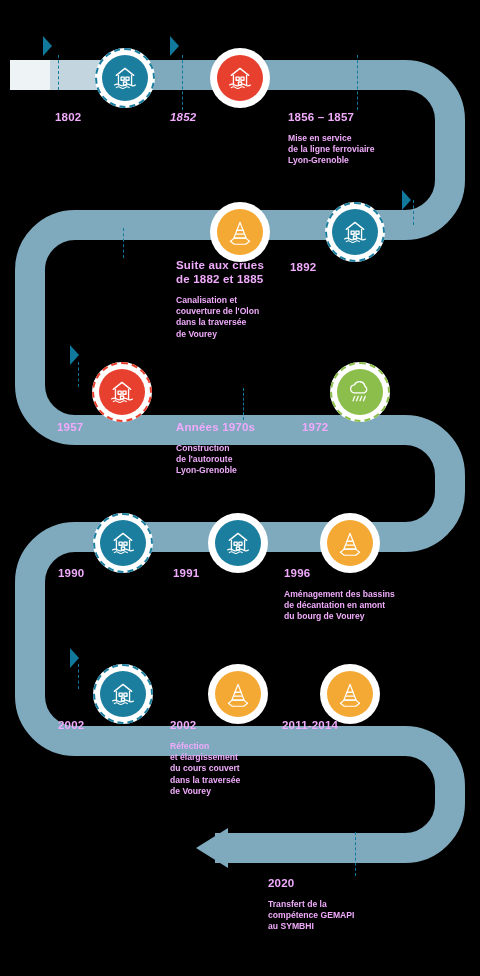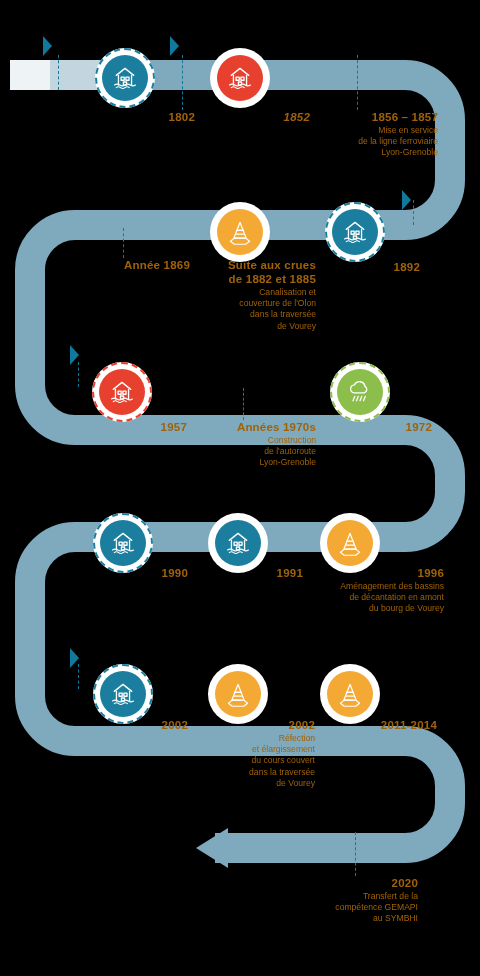--- a/index.html
+++ b/index.html
@@ -17,23 +17,23 @@
 
   
   .node{position:absolute;width:60px;height:60px;}
   .node .ring{position:absolute;inset:0;border-radius:50%;background:#ffffff;}
   .node .dash{position:absolute;inset:0;border-radius:50%;}
   .node .disc{position:absolute;left:7px;top:7px;width:46px;height:46px;
               border-radius:50%;display:flex;align-items:center;justify-content:center;}
   .node .disc svg{display:block;}
 
   
-  .lbl{position:absolute;text-align:right;color:#a16207;}
+  .lbl{position:absolute;text-align:left;color:#f0abfc;}
   .lbl .yr{font-size:11.5px;font-weight:bold;line-height:14px;letter-spacing:.2px;}
-  .lbl .tx{font-size:8.6px;font-weight:normal;line-height:11.2px;margin-top:1px;}
+  .lbl .tx{font-size:8.6px;font-weight:bold;line-height:11.2px;margin-top:9px;}
 
   .conn{position:absolute;width:0;border-left:1.5px dashed #11799c;}
 </style>
 </head>
 <body>
 
 <div id="stage">
 
   <svg class="track" viewBox="0 0 480 976">
     <rect x="10" y="60" width="40" height="30" fill="#EEF3F5"></rect>
@@ -292,21 +292,20 @@
         <div class="yr">1802</div>
       </div>
       <div class="lbl" style="left: 170px; top: 110px; width: 140px; font-style: italic;">
         <div class="yr">1852</div>
       </div>
       <div class="lbl" style="left: 288px; top: 110px; width: 150px;">
         <div class="yr">1856 – 1857</div>
         <div class="tx">Mise en service<br>de la ligne ferroviaire<br>Lyon-Grenoble</div>
       </div>
       <div class="lbl" style="left: 50px; top: 258px; width: 140px;">
-        <div class="yr">Année 1869</div>
       </div>
       <div class="lbl" style="left: 176px; top: 258px; width: 140px;">
         <div class="yr">Suite aux crues<br>de 1882 et 1885</div>
         <div class="tx">Canalisation et<br>couverture de l'Olon<br>dans la traversée<br>de Vourey</div>
       </div>
       <div class="lbl" style="left: 290px; top: 260px; width: 130px;">
         <div class="yr">1892</div>
       </div>
       <div class="lbl" style="left: 57px; top: 420px; width: 130px;">
         <div class="yr">1957</div>

